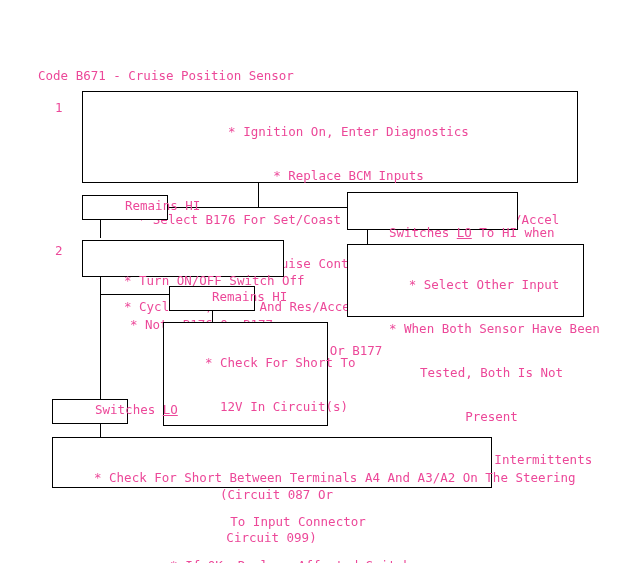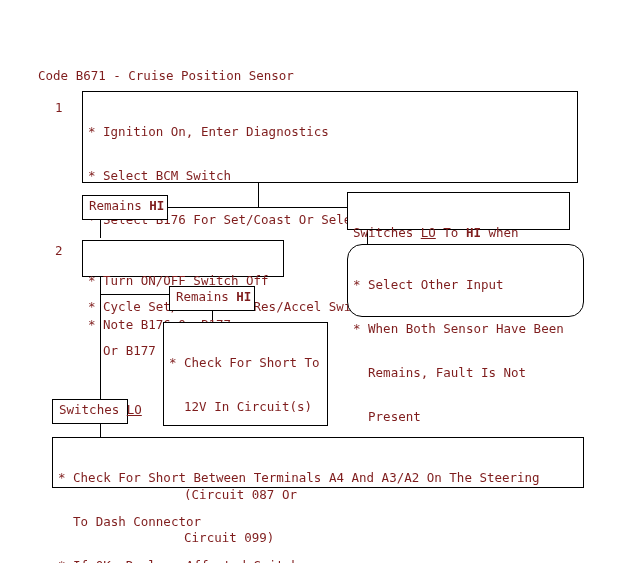--- a/index.html
+++ b/index.html
@@ -6,22 +6,23 @@
     margin: 0;
     padding: 0;
     background: #ffffff;
   }
   #page {
     position: relative;
     width: 623px;
     height: 563px;
     background: #ffffff;
     font-family: "DejaVu Sans Mono", "Liberation Mono", monospace;
-    color: #7f1d1d;
+    color: #ec4899;
     overflow: hidden;
+    text-align: center;
   }
   .title {
     position: absolute;
     left: 38px;
     top: 68px;
     font-size: 12.5px;
     letter-spacing: 0px;
     white-space: pre;
   }
   .step-num {
@@ -30,33 +31,34 @@
     white-space: pre;
   }
   .box {
     position: absolute;
     border: 1px solid #000000;
     background: #ffffff;
     box-sizing: border-box;
     font-size: 12.5px;
     line-height: 14.6px;
     z-index: 2;
+    padding-left: 36px;
   }
   .box .inner {
     padding: 4px 4px 4px 5px;
     white-space: pre;
   }
   .box.label .inner {
     padding: 3px 6px 3px 6px;
   }
   .bullet-line {
     white-space: pre;
   }
   .b {
-    font-weight: bold;
+    font-weight: normal;
   }
   .u {
     text-decoration: underline;
   }
   .line {
     position: absolute;
     background: #000000;
     z-index: 1;
   }
   .line.h { height: 1px; }
@@ -67,61 +69,61 @@
 
 <div id="page">
 
   <div class="title">Code B671 - Cruise Position Sensor</div>
 
   <div class="step-num" style="left:55px; top:100px;">1</div>
 
   <div class="box" style="left:82px; top:91px; width:496px; height:92px;">
     <div class="inner">
       <div class="bullet-line">* Ignition On, Enter Diagnostics</div>
-      <div class="bullet-line">* Select BCM Switch</div>
+      <div class="bullet-line">* Replace BCM Inputs</div>
       <div class="bullet-line">* Select B176 For Set/Coast Or Select B177 For Res/Accel</div>
       <div class="bullet-line">* Cruise Control Switch On</div>
       <div class="bullet-line">* Cycle Set/Coast And Res/Accel Switches while Observing B176</div>
       <div class="bullet-line">  Or B177</div>
     </div>
   </div>
 
   <div class="line v" style="left:258px; top:183px; height:24px;"></div>
 
   <div class="line h" style="left:167px; top:207px; width:181px;"></div>
 
   <div class="box label" style="left:82px; top:195px; width:86px; height:25px;">
     <div class="inner"><span>Remains </span><span class="b">HI</span></div>
   </div>
 
-  <div class="box" style="left:347px; top:192px; width:223px; height:38px;">
+  <div class="box" style="left:347px; top:192px; width:171px; height:38px;">
     <div class="inner">
       <div class="bullet-line"><span>Switches </span><span class="u">LO</span><span> To </span><span class="b">HI</span><span> when</span></div>
       <div class="bullet-line">Pressed</div>
     </div>
   </div>
 
   <div class="line v" style="left:100px; top:220px; height:18px;"></div>
 
   <div class="step-num" style="left:55px; top:243px;">2</div>
 
   <div class="box" style="left:82px; top:240px; width:202px; height:37px;">
     <div class="inner">
       <div class="bullet-line">* Turn ON/OFF Switch Off</div>
       <div class="bullet-line">* Note B176 Or B177</div>
     </div>
   </div>
 
   <div class="line v" style="left:367px; top:230px; height:14px;"></div>
 
-  <div class="box" style="left:347px; top:244px; width:237px; height:73px;border-radius:15px;">
+  <div class="box" style="left:347px; top:244px; width:237px; height:73px;">
     <div class="inner">
       <div class="bullet-line">* Select Other Input</div>
       <div class="bullet-line">* When Both Sensor Have Been</div>
-      <div class="bullet-line">  Remains, Fault Is Not</div>
+      <div class="bullet-line">  Tested, Both Is Not</div>
       <div class="bullet-line">  Present</div>
       <div class="bullet-line">* See Note On Intermittents</div>
     </div>
   </div>
 
   <div class="line v" style="left:100px; top:275px; height:124px;"></div>
   <div class="line h" style="left:100px; top:294px; width:70px;"></div>
 
   <div class="box label" style="left:169px; top:286px; width:86px; height:25px;">
     <div class="inner"><span>Remains </span><span class="b">HI</span></div>
@@ -140,21 +142,21 @@
       
     </div>
   </div>
 
   <div class="box label" style="left:52px; top:399px; width:76px; height:25px;">
     <div class="inner"><span>Switches </span><span class="u">LO</span></div>
   </div>
 
   <div class="line v" style="left:100px; top:424px; height:13px;"></div>
 
-  <div class="box" style="left:52px; top:437px; width:532px; height:51px;">
+  <div class="box" style="left:52px; top:437px; width:440px; height:51px;">
     <div class="inner">
       <div class="bullet-line">* Check For Short Between Terminals A4 And A3/A2 On The Steering</div>
-      <div class="bullet-line">  To Dash Connector</div>
+      <div class="bullet-line">  To Input Connector</div>
       <div class="bullet-line">* If OK, Replace Affected Switch</div>
     </div>
   </div>
 
 </div>
 
 </body></html>

